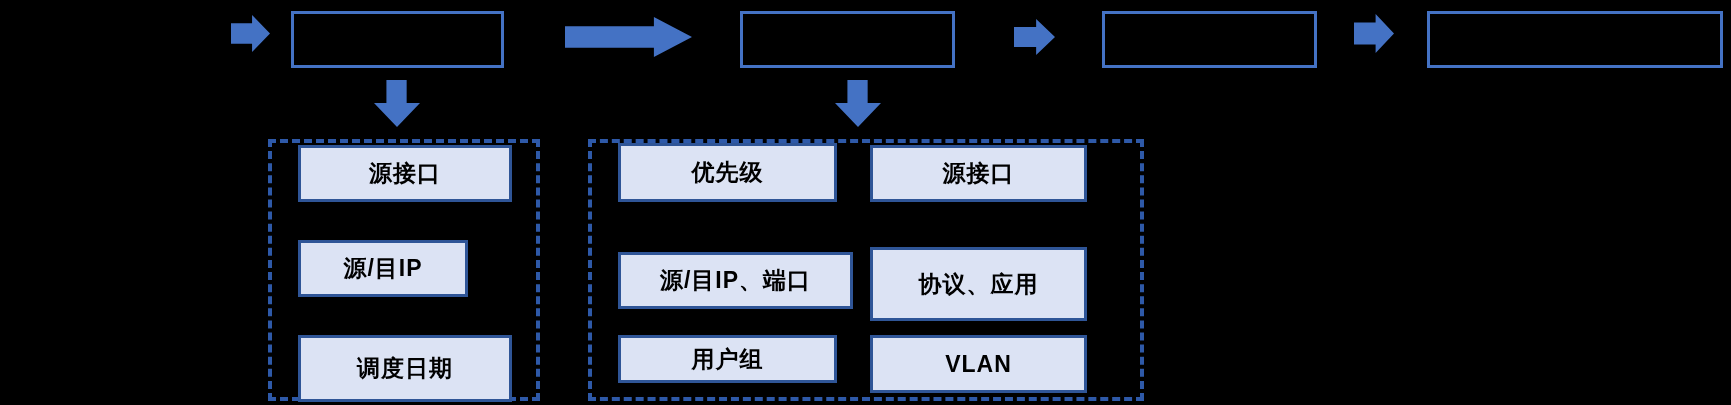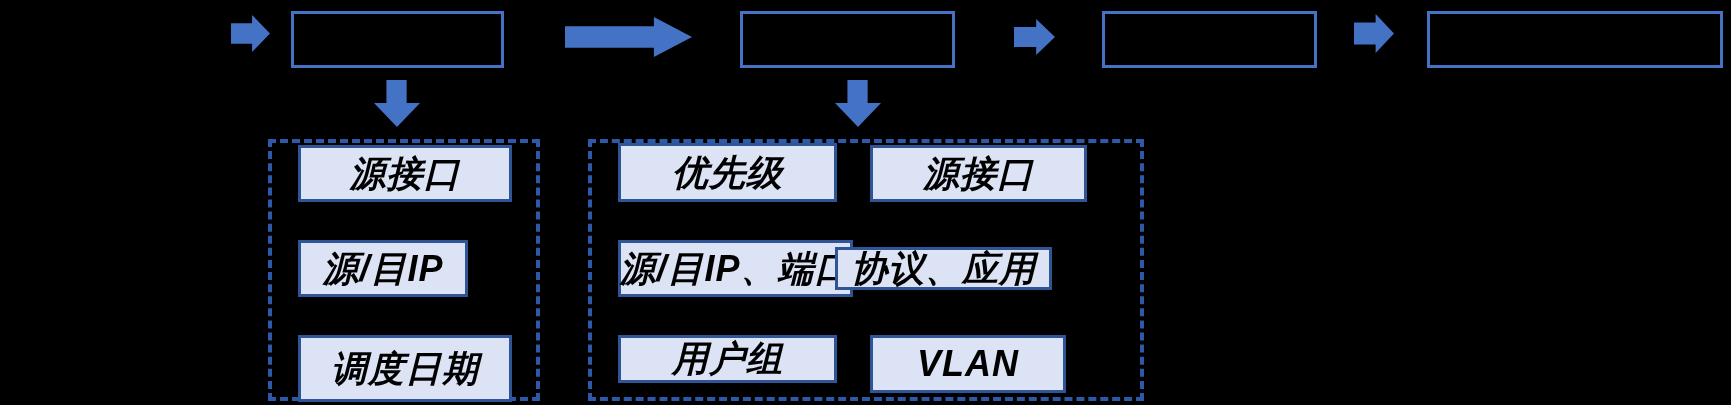--- a/index.html
+++ b/index.html
@@ -40,28 +40,27 @@
     border:4px dashed var(--dashed-border);
     background:transparent;
   }
   .card{
     position:absolute;
     box-sizing:border-box;
     border:3px solid var(--card-border);
     background:var(--card-fill);
     color:var(--card-text);
     font-weight:bold;
-    font-size:36px;
+    font-size:23px;
     line-height:1;
     display:flex;
     align-items:center;
     justify-content:center;
     white-space:nowrap;
     letter-spacing:1px;
-    font-style:italic;
   }
 </style>
 </head>
 <body>
 
 <div class="stage">
 
   <div class="icon arrow-r-small" style="left:231px;top:15px;width:39px;height:37px"></div>
 
   <div class="flow-box" style="left:291px;top:11px;width:213px;height:57px"></div>
@@ -83,20 +82,20 @@
 
   <div class="dashed-group" style="left:268px;top:139px;width:272px;height:262px"></div>
 
   <div class="dashed-group" style="left:588px;top:139px;width:556px;height:262px"></div>
 
   <div class="card" style="left:298px;top:145px;width:214px;height:57px">源接口</div>
   <div class="card" style="left:298px;top:240px;width:170px;height:57px">源/目IP</div>
   <div class="card" style="left:298px;top:335px;width:214px;height:67px">调度日期</div>
 
   <div class="card" style="left:618px;top:143px;width:219px;height:59px">优先级</div>
-  <div class="card" style="left:618px;top:240px;width:235px;height:57px">源/目IP、端口</div>
+  <div class="card" style="left:618px;top:252px;width:235px;height:57px">源/目IP、端口</div>
   <div class="card" style="left:618px;top:335px;width:219px;height:48px">用户组</div>
 
   <div class="card" style="left:870px;top:145px;width:217px;height:57px">源接口</div>
-  <div class="card" style="left:835px;top:247px;width:217px;height:43px">协议、应用</div>
-  <div class="card" style="left:870px;top:335px;width:196px;height:58px">VLAN</div>
+  <div class="card" style="left:870px;top:247px;width:217px;height:74px">协议、应用</div>
+  <div class="card" style="left:870px;top:335px;width:217px;height:58px">VLAN</div>
 
 </div>
 
 </body></html>

